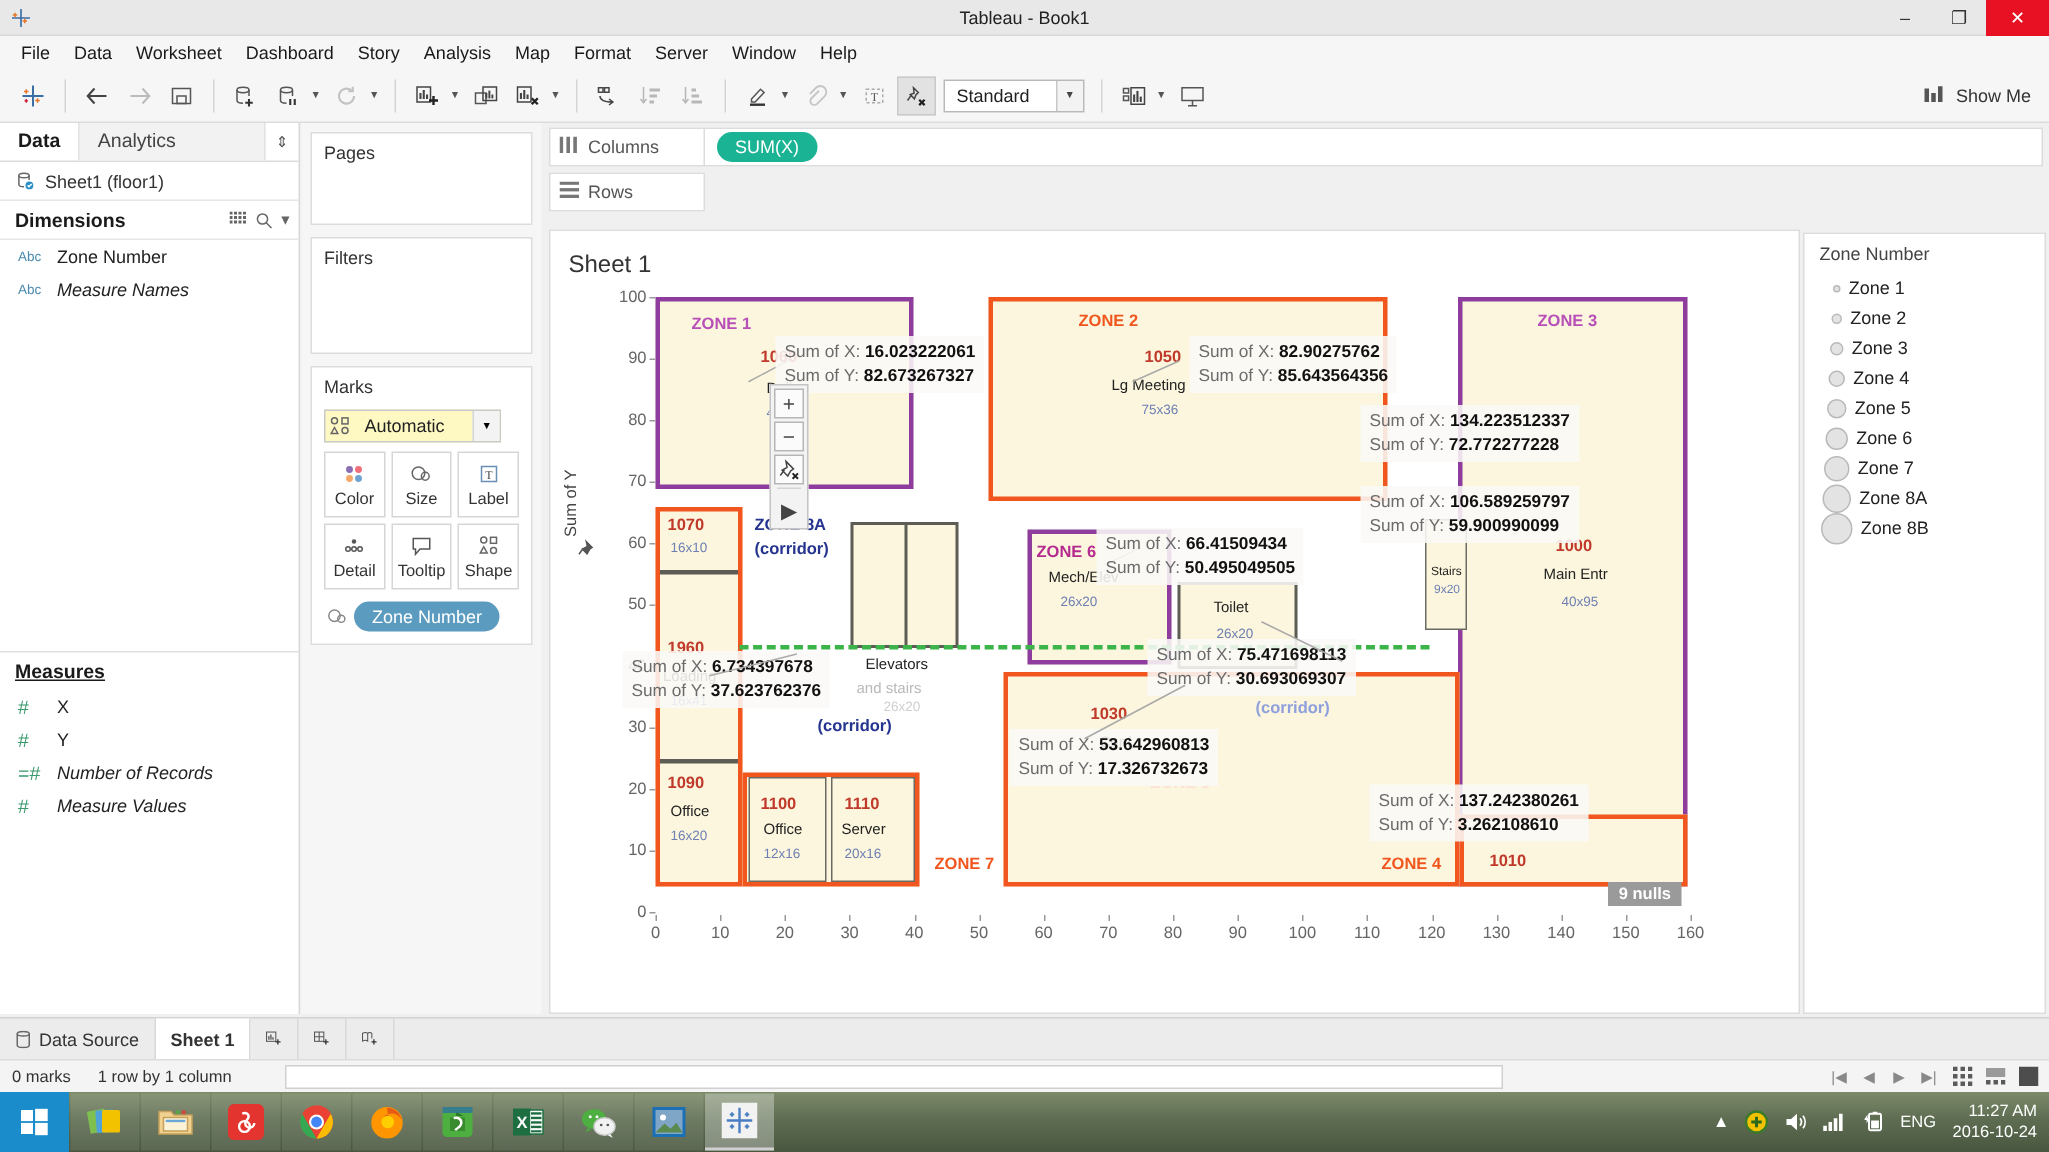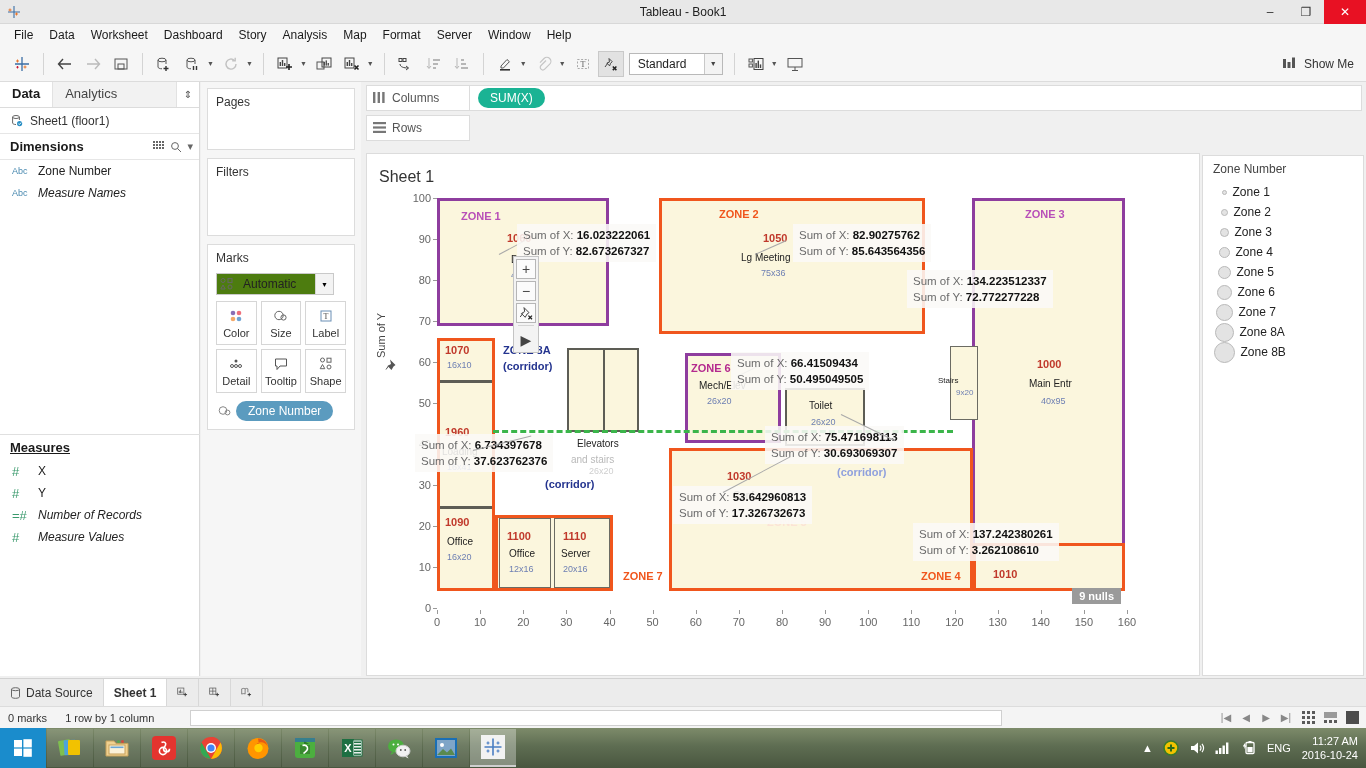--- a/index.html
+++ b/index.html
@@ -87,21 +87,21 @@
 
   
   #shelfcol { position: absolute; left: 201px; top: 82px; width: 160px; height: 594px;
     background: #f6f6f6; padding: 6px; }
   .card { background: #fff; border: 1px solid #dcdcdc; margin-bottom: 8px; }
   .card .ch { font-size: 12px; color: #333; padding: 6px 8px; }
   #pagescard { height: 62px; }
   #filterscard { height: 78px; }
   #markscard { padding-bottom: 8px; }
   #markstype { display: flex; align-items: center; margin: 2px 20px 6px 8px;
-    border: 1px solid #c9c9c9; height: 22px; background: #4d7c0f; }
+    border: 1px solid #c9c9c9; height: 22px; background: #fef9c3; }
   #markstype .mlabel { font-size: 12px; color: #222; flex: 1; padding-left: 6px; }
   #markstype .marrow { width: 18px; height: 20px; border-left: 1px solid #d4d4d4;
     background: #f3f3f3; display: flex; align-items: center; justify-content: center;
     font-size: 7px; }
   #markgrid { display: grid; grid-template-columns: 1fr 1fr 1fr; gap: 4px; margin: 0 8px; }
   .mbtn { border: 1px solid #d6d6d6; background: #fff; height: 44px;
     display: flex; flex-direction: column; align-items: center; justify-content: center; }
   .mbtn .micon { height: 18px; display: flex; align-items: center; }
   .mbtn .mtxt { font-size: 11px; color: #333; margin-top: 2px; }
   #markpill { display: flex; align-items: center; margin: 8px 8px 0 8px; }
@@ -681,21 +681,21 @@
       <div class="rdim" style="left:324px;top:70px;">75x36</div>
       <div class="leader" style="left:318px;top:56px;width:34px;transform:rotate(-24deg);"></div>
 
       <div class="zonebox" style="left:535px;top:0px;width:153px;height:393px;border:3px solid #8e3d9e;"></div>
       <div class="zlabel" style="left:588px;top:10px;color:#b84fb8;">ZONE 3</div>
       <div class="rnum" style="left:600px;top:160px;">1000</div>
       <div class="rname" style="left:592px;top:180px;">Main Entr</div>
       <div class="rdim" style="left:604px;top:198px;">40x95</div>
 
       <div class="room" style="left:513px;top:148px;width:28px;height:74px;"></div>
-      <div class="rname" style="left:501px;top:178px;font-size:8px;">Stairs</div>
+      <div class="rname" style="left:517px;top:178px;font-size:8px;">Stairs</div>
       <div class="rdim" style="left:519px;top:190px;font-size:8px;">9x20</div>
 
       <div class="zonebox" style="left:0px;top:140px;width:58px;height:253px;border:3px solid #f0561d;background:#fbf6dd;"></div>
       <div class="rnum" style="left:8px;top:146px;">1070</div>
       <div class="rdim" style="left:10px;top:162px;">16x10</div>
       <div style="position:absolute;left:3px;top:182px;width:52px;height:3px;background:#5d5d55;"></div>
       <div class="rnum" style="left:8px;top:228px;">1960</div>
       <div class="rname" style="left:5px;top:248px;">Loading</div>
       <div class="rdim" style="left:10px;top:264px;">16x41</div>
       <div style="position:absolute;left:3px;top:308px;width:52px;height:3px;background:#5d5d55;"></div>
@@ -751,20 +751,24 @@
         <div><span class="k">Sum of X: </span><span class="v">16.023222061</span></div>
         <div><span class="k">Sum of Y: </span><span class="v">82.673267327</span></div>
       </div>
       <div class="mlbl" style="left:356px;top:26px;">
         <div><span class="k">Sum of X: </span><span class="v">82.90275762</span></div>
         <div><span class="k">Sum of Y: </span><span class="v">85.643564356</span></div>
       </div>
       <div class="mlbl" style="left:470px;top:72px;">
         <div><span class="k">Sum of X: </span><span class="v">134.223512337</span></div>
         <div><span class="k">Sum of Y: </span><span class="v">72.772277228</span></div>
+      </div>
+      <div class="mlbl" style="left:470px;top:126px;">
+        <div><span class="k">Sum of X: </span><span class="v">106.589259797</span></div>
+        <div><span class="k">Sum of Y: </span><span class="v">59.900990099</span></div>
       </div>
       <div class="mlbl" style="left:294px;top:154px;">
         <div><span class="k">Sum of X: </span><span class="v">66.41509434</span></div>
         <div><span class="k">Sum of Y: </span><span class="v">50.495049505</span></div>
       </div>
       <div class="mlbl" style="left:-22px;top:236px;">
         <div><span class="k">Sum of X: </span><span class="v">6.734397678</span></div>
         <div><span class="k">Sum of Y: </span><span class="v">37.623762376</span></div>
       </div>
       <div class="mlbl" style="left:328px;top:228px;">

